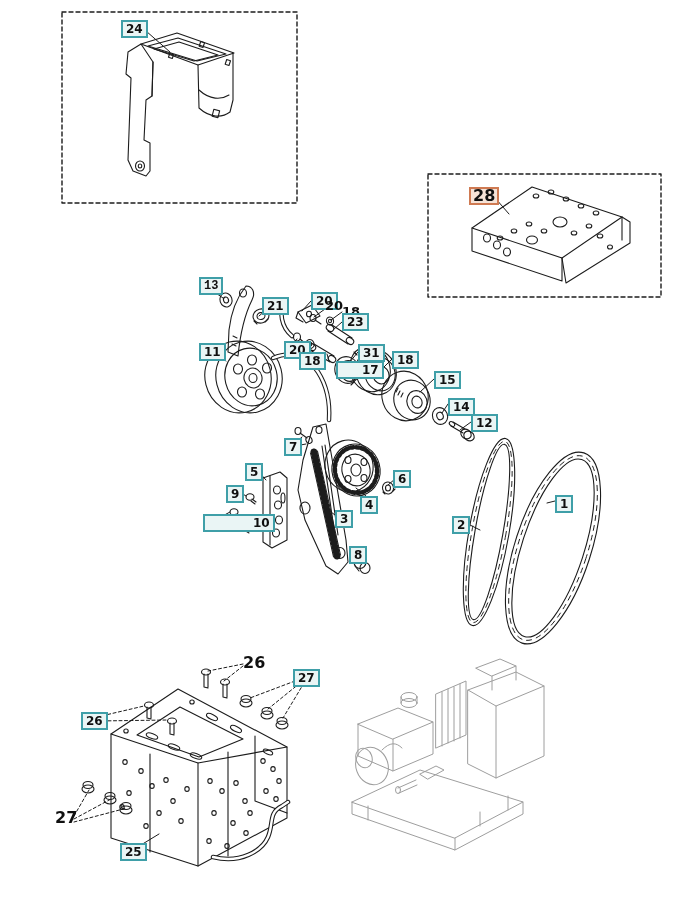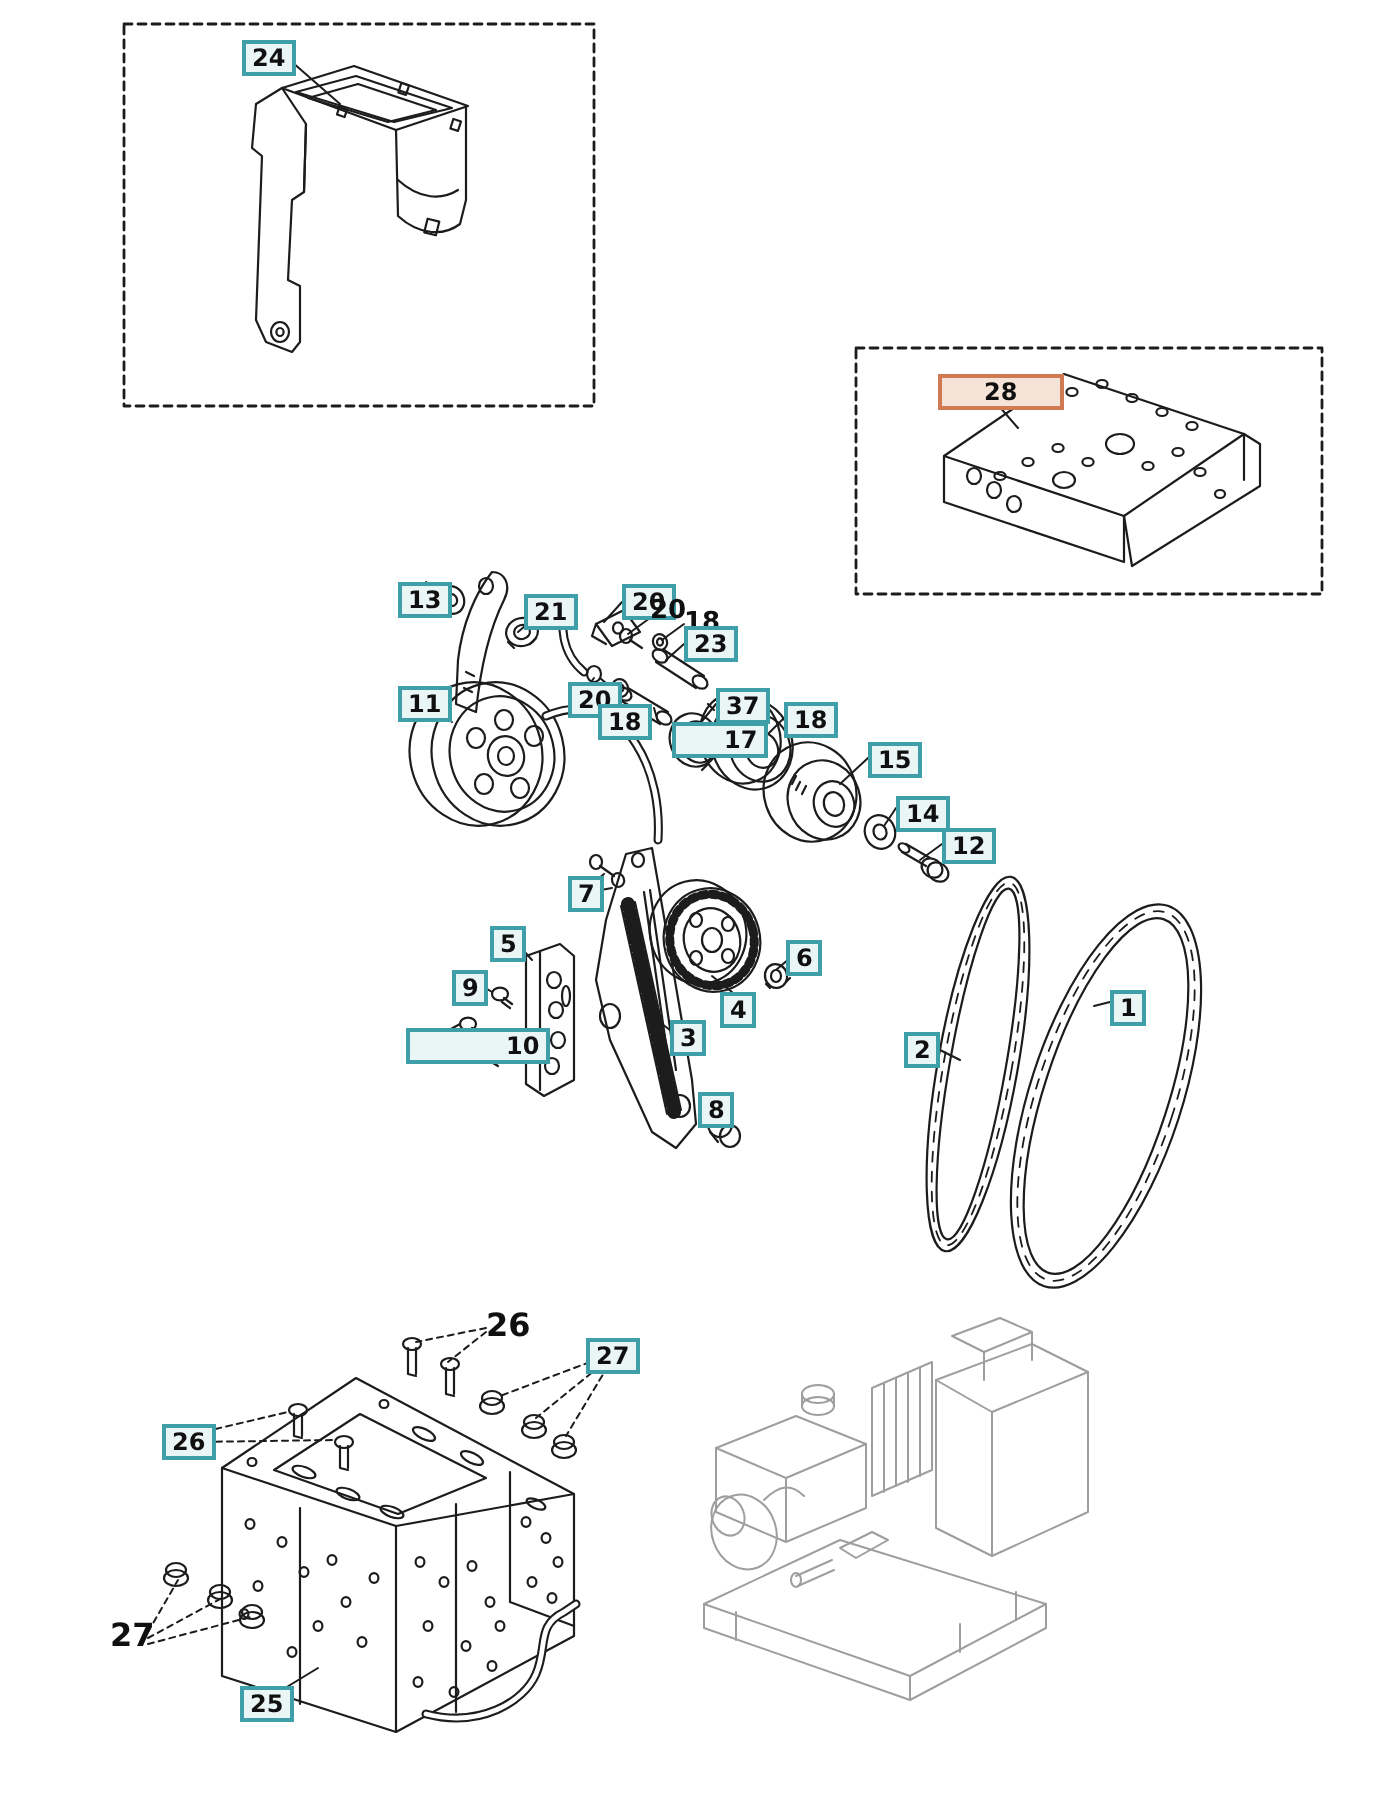--- a/index.html
+++ b/index.html
@@ -6,21 +6,21 @@
   html,body{margin:0;padding:0;background:#ffffff;}
   #page{position:relative;width:688px;height:900px;background:#fff;overflow:hidden;
         font-family:"DejaVu Sans","Liberation Sans",sans-serif;}
   #art{position:absolute;left:0;top:0;}
   #callouts{position:absolute;left:0;top:0;width:668px;height:900px;pointer-events:none;}
   .callout{position:absolute;font-weight:bold;color:#101010;pointer-events:auto;
            font-family:"DejaVu Sans","Liberation Sans",sans-serif;white-space:nowrap;}
   .callout.teal{border:2px solid var(--teal,#3f9fa8);background:var(--teal-fill,#eaf5f5);
                 font-size:12px;line-height:14px;padding:0 3px;}
   .callout.orange{border:2px solid var(--orange,#cf7a52);background:var(--orange-fill,#f6e3d7);
-                font-size:12px;line-height:14px;padding:0 21px;}
+                font-size:16px;line-height:14px;padding:0 2px;}
   .callout.plain{font-size:13px;line-height:14px;}
   .callout.plain-lg{font-size:16px;line-height:17px;}
 </style>
 </head>
 <body>
 
 <div id="page">
 
 <svg id="art" width="688" height="900" viewBox="0 0 688 900" xmlns="http://www.w3.org/2000/svg" stroke="#1c1c1c" fill="none" stroke-width="1.1" stroke-linejoin="round" stroke-linecap="round">
 
@@ -371,31 +371,31 @@
       <path d="M295,681 L250,698 M300,683 L268,709 M304,683 L283,718"></path>
       <path d="M97,717 L144,706 M97,721 L168,720"></path>
       <path d="M74,816 L89,790 M74,819 L111,799 M74,822 L127,808"></path>
     </g>
   </g>
 </svg>
 
 <div id="callouts">
       <div class="callout teal" style="left: 121px; top: 20px;">24</div>
       <div class="callout orange" style="left: 469px; top: 187px;">28</div>
-      <div class="callout teal" style="left: 199px; top: 291px;">13</div>
+      <div class="callout teal" style="left: 199px; top: 277px; font-family: Liberation Mono, monospace;">13</div>
       <div class="callout teal" style="left: 262px; top: 297px;">21</div>
       <div class="callout teal" style="left: 311px; top: 292px;">20</div>
       <div class="callout plain" style="left: 325px; top: 299px;">20</div>
       <div class="callout plain" style="left: 342px; top: 305px;">18</div>
       <div class="callout teal" style="left: 342px; top: 313px;">23</div>
       <div class="callout teal" style="left: 199px; top: 343px;">11</div>
       <div class="callout teal" style="left: 284px; top: 341px;">20</div>
       <div class="callout teal" style="left: 299px; top: 352px;">18</div>
       <div class="callout teal" style="left: 336px; top: 361px; padding-left: 24px;">17</div>
-      <div class="callout teal" style="left: 358px; top: 344px;">37</div>
+      <div class="callout teal" style="left: 358px; top: 344px;">31</div>
       <div class="callout teal" style="left: 392px; top: 351px;">18</div>
       <div class="callout teal" style="left: 434px; top: 371px;">15</div>
       <div class="callout teal" style="left: 448px; top: 398px;">14</div>
       <div class="callout teal" style="left: 471px; top: 414px;">12</div>
       <div class="callout teal" style="left: 284px; top: 438px;">7</div>
       <div class="callout teal" style="left: 245px; top: 463px;">5</div>
       <div class="callout teal" style="left: 226px; top: 485px;">9</div>
       <div class="callout teal" style="left: 203px; top: 514px; padding-left: 48px;">10</div>
       <div class="callout teal" style="left: 335px; top: 510px;">3</div>
       <div class="callout teal" style="left: 360px; top: 496px;">4</div>

